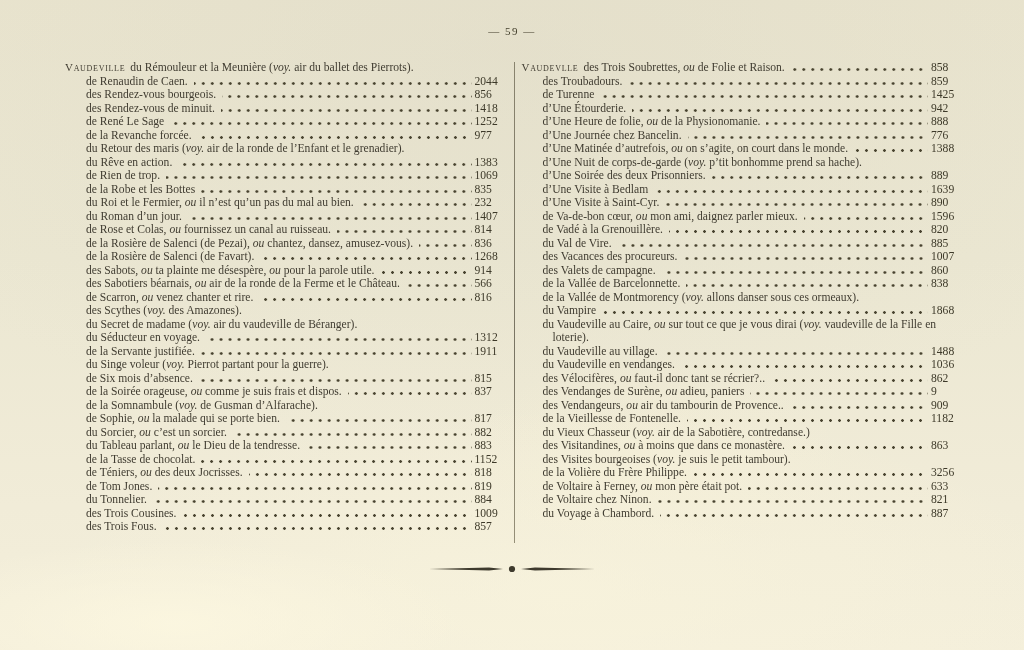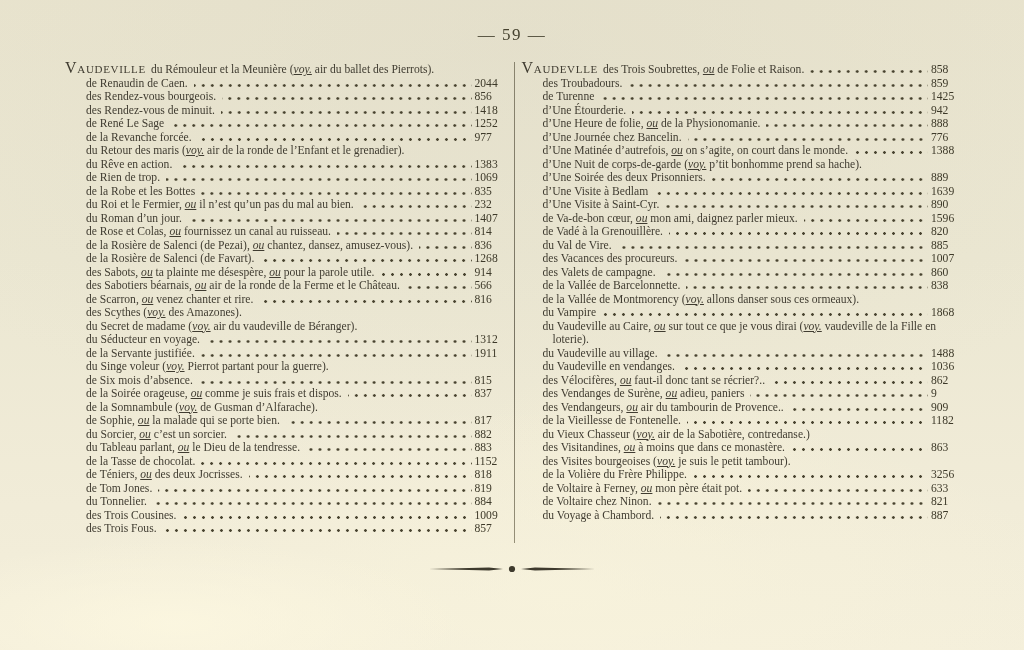--- a/index.html
+++ b/index.html
@@ -13,37 +13,37 @@
   .texture{
     position:absolute;inset:0;pointer-events:none;
     background:
       radial-gradient(ellipse 420px 120px at 17% 96%, rgba(252,247,224,.85), rgba(252,247,224,0) 70%),
       radial-gradient(ellipse 700px 260px at 55% 92%, rgba(250,245,221,.55), rgba(250,245,221,0) 75%),
       radial-gradient(ellipse 900px 500px at 50% 8%, rgba(215,211,194,.28), rgba(215,211,194,0) 80%),
       radial-gradient(ellipse 260px 140px at 64% 70%, rgba(247,241,214,.35), rgba(247,241,214,0) 75%);
   }
   .pageno{
     position:absolute;top:25px;left:0;right:0;
-    text-align:center;font-size:17px;letter-spacing:1.5px;color:#46422f;
+    text-align:center;font-size:11px;letter-spacing:1.5px;color:#46422f;
   }
   .cols{
     position:absolute;top:61px;left:65px;width:896px;
     display:flex;gap:17px;
     font-size:11.6px;line-height:13.5px;
   }
   .col{flex:1 1 0;min-width:0;}
   .vdivider{
     position:absolute;left:514px;top:62px;width:1px;height:481px;
     background:linear-gradient(180deg,#726c57,#5c5747 60%,#7d775f);opacity:.8;
   }
   .row{display:flex;align-items:baseline;padding-left:21px;}
   .row.lead{padding-left:0;}
-  .sc{font-variant:small-caps;letter-spacing:.7px;margin-right:5px;font-size:16px;}
+  .sc{font-variant:small-caps;letter-spacing:.7px;margin-right:5px;font-size:11px;}
   .t{text-indent:-10px;padding-left:10px;min-width:0;}
-  .t i{font-style:italic;text-decoration:underline;}
+  .t i{font-style:italic;}
   .leader{
     flex:1 1 auto;min-width:10px;height:3px;margin:0 3px 0 6px;
     background-image:radial-gradient(circle at 1.5px 1.5px,#48432f 1.05px,rgba(0,0,0,0) 1.6px);
     background-size:9px 3px;background-repeat:repeat-x;background-position:right center;
   }
   .num{text-align:left;min-width:30px;white-space:nowrap;color:#3d3929;}
   .ornament-wrap{position:absolute;top:562px;left:0;right:0;text-align:center;}
   .ornament-wrap svg{display:inline-block;}
 </style>
 </head>

